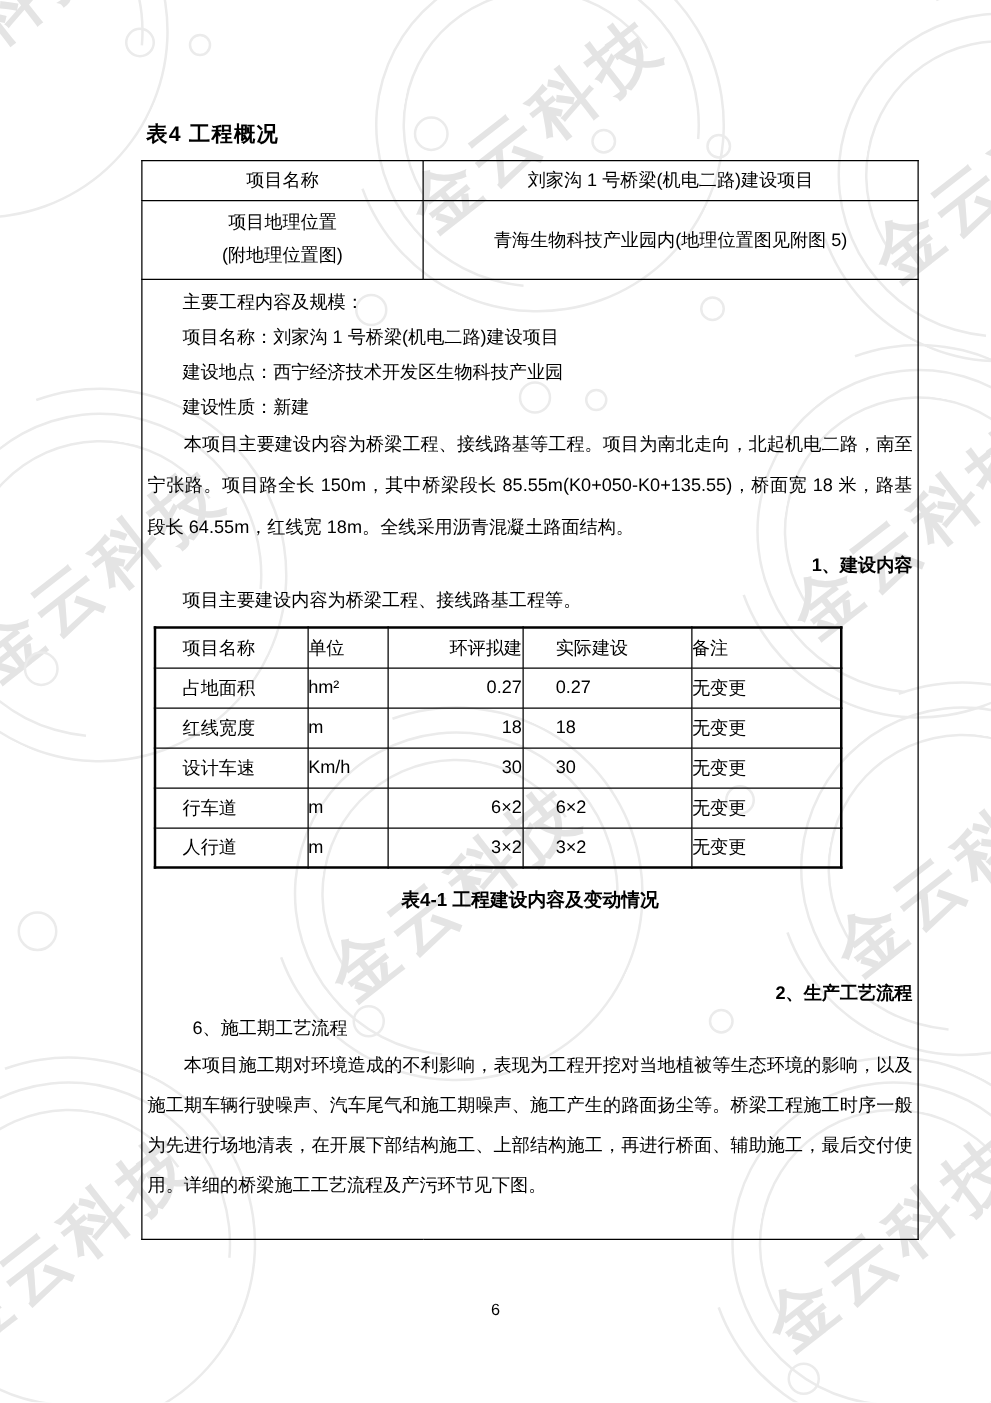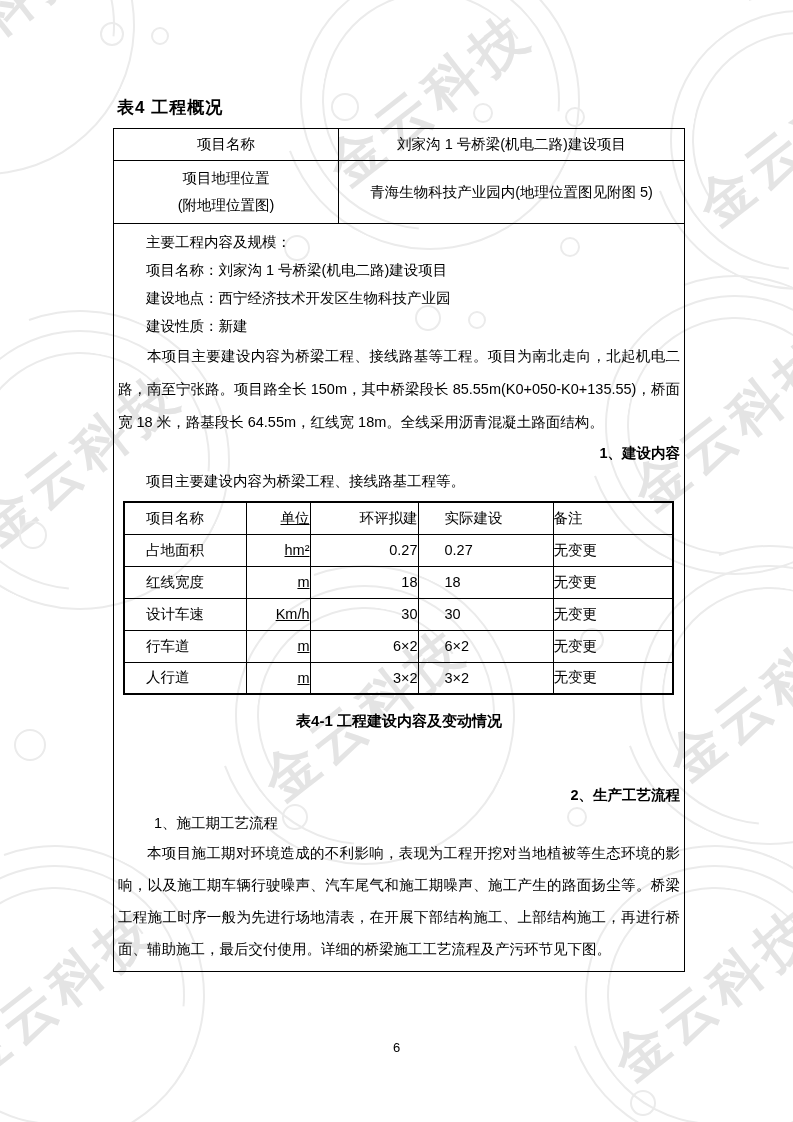--- a/index.html
+++ b/index.html
@@ -31,34 +31,34 @@
     color:var(--wm-text);font-weight:bold;
   }
   .wm-dot{position:absolute;border:2px solid var(--wm-ring);border-radius:50%;}
   
   .content-layer{position:relative;z-index:1;}
   .doc-title{
     position:absolute;left:117px;top:96px;
     font-size:17px;font-weight:bold;letter-spacing:1px;
   }
   .outer-table{
-    position:absolute;left:113px;top:128px;width:572px;
+    position:absolute;left:113px;top:128px;width:622px;
     border-collapse:collapse;table-layout:fixed;
     font-size:14.5px;
     border-radius:16px;
   }
   .outer-table td{border:1px solid #000;vertical-align:middle;}
   .outer-table .lbl{width:225px;text-align:center;}
   .outer-table .val{text-align:center;}
   .row1 td{height:32px;}
   .row2 td{height:63px;}
   .row2 .lbl div{line-height:27px;}
   .content-cell{
     vertical-align:top !important;
-    padding:4px 4px 6px 4px;
+    padding:4px 4px 26px 4px;
     text-align:left;
   }
   .line{line-height:28px;padding-left:28px;}
   .line.sub{padding-left:36px;}
   .h-bold{font-weight:bold;line-height:28px;padding-left:28px;text-align:right;}
   .h-bold.sec2{margin-top:52px;}
   .para{
     line-height:33px;text-align:justify;text-indent:2em;
   }
   .para.p2{line-height:32px;}
@@ -67,21 +67,21 @@
     margin:6px 0 0 5px;width:549px;
     border-collapse:collapse;table-layout:fixed;
     font-size:14.5px;
   }
   .spec-table th,.spec-table td{
     border:1px solid #000;height:32px;font-weight:normal;
     overflow:hidden;white-space:nowrap;
   }
   .spec-table{border:2px solid #000;}
   .spec-table th:nth-child(1),.spec-table td:nth-child(1){text-align:left;padding-left:21px;}
-  .spec-table th:nth-child(2),.spec-table td:nth-child(2){text-align:right;text-decoration:underline;}
+  .spec-table th:nth-child(2),.spec-table td:nth-child(2){text-align:left;}
   .spec-table th:nth-child(3),.spec-table td:nth-child(3){text-align:right;padding-left:26px;}
   .spec-table th:nth-child(4),.spec-table td:nth-child(4){text-align:left;padding-left:26px;}
   .spec-table th:nth-child(5),.spec-table td:nth-child(5){text-align:left;}
   .caption{
     margin-top:18px;text-align:center;
     font-weight:bold;font-size:15px;line-height:16px;
   }
   .page-num{
     position:absolute;left:0;right:0;top:1040px;
     text-align:center;font-size:13px;
@@ -246,21 +246,21 @@
                     <td>3×2</td>
                     <td>3×2</td>
                     <td>无变更</td>
                   </tr>
                 </tbody>
           </table>
 
           <div class="caption">表4-1  工程建设内容及变动情况</div>
 
           <div class="h-bold sec2">2、生产工艺流程</div>
-          <div class="line sub">1、施工期工艺流程</div>
+          <div class="line sub">6、施工期工艺流程</div>
 
           <p class="para p2">本项目施工期对环境造成的不利影响，表现为工程开挖对当地植被等生态环境的影响，以及施工期车辆行驶噪声、汽车尾气和施工期噪声、施工产生的路面扬尘等。桥梁工程施工时序一般为先进行场地清表，在开展下部结构施工、上部结构施工，再进行桥面、辅助施工，最后交付使用。详细的桥梁施工工艺流程及产污环节见下图。</p>
 
         </td>
       </tr>
     </tbody>
       </table>
 
     <div class="page-num">6</div>
 

